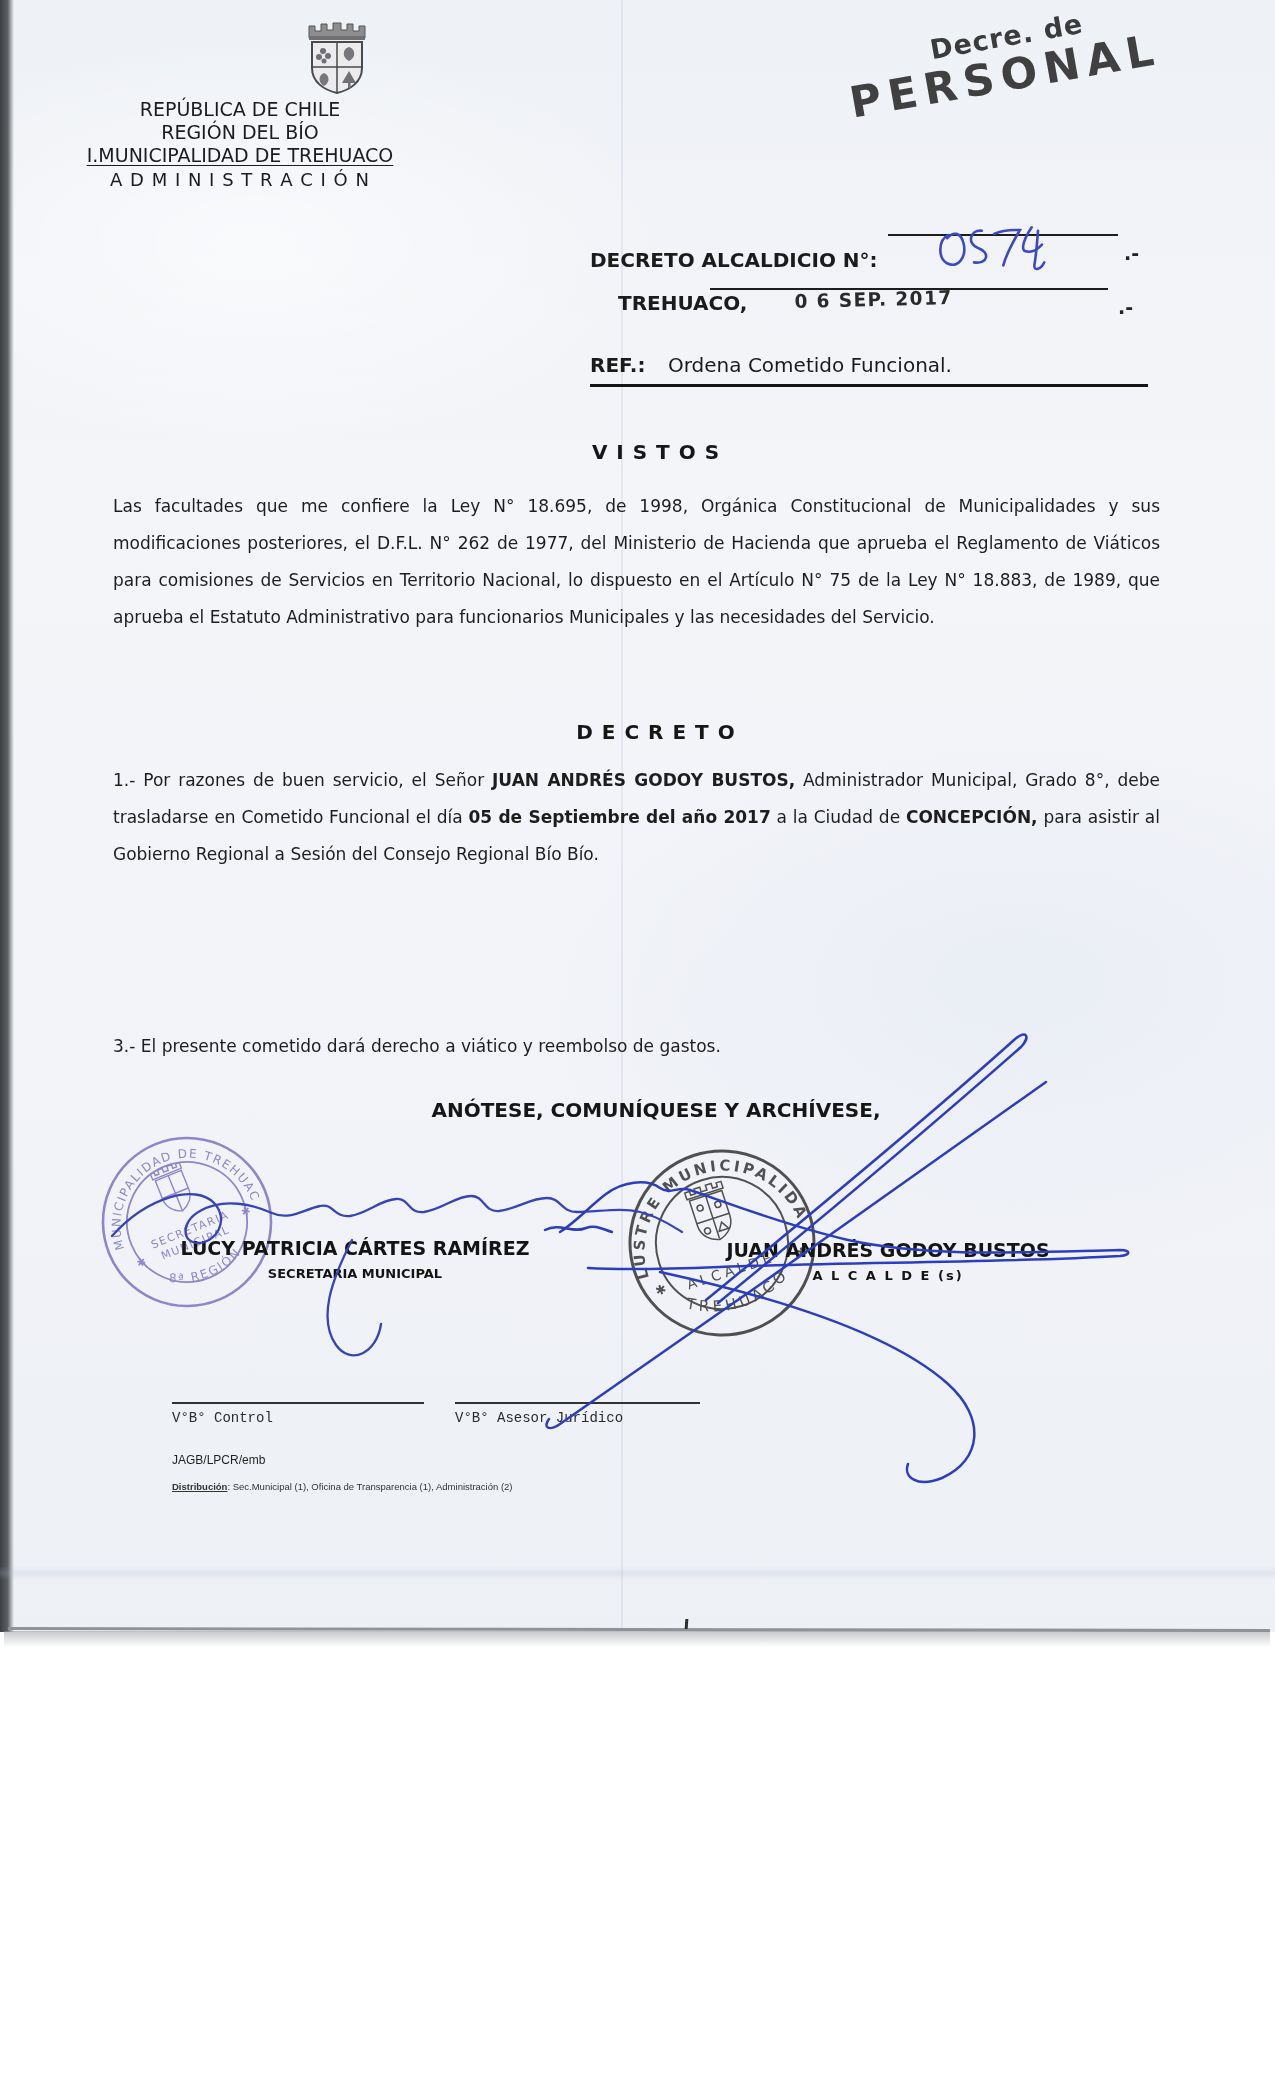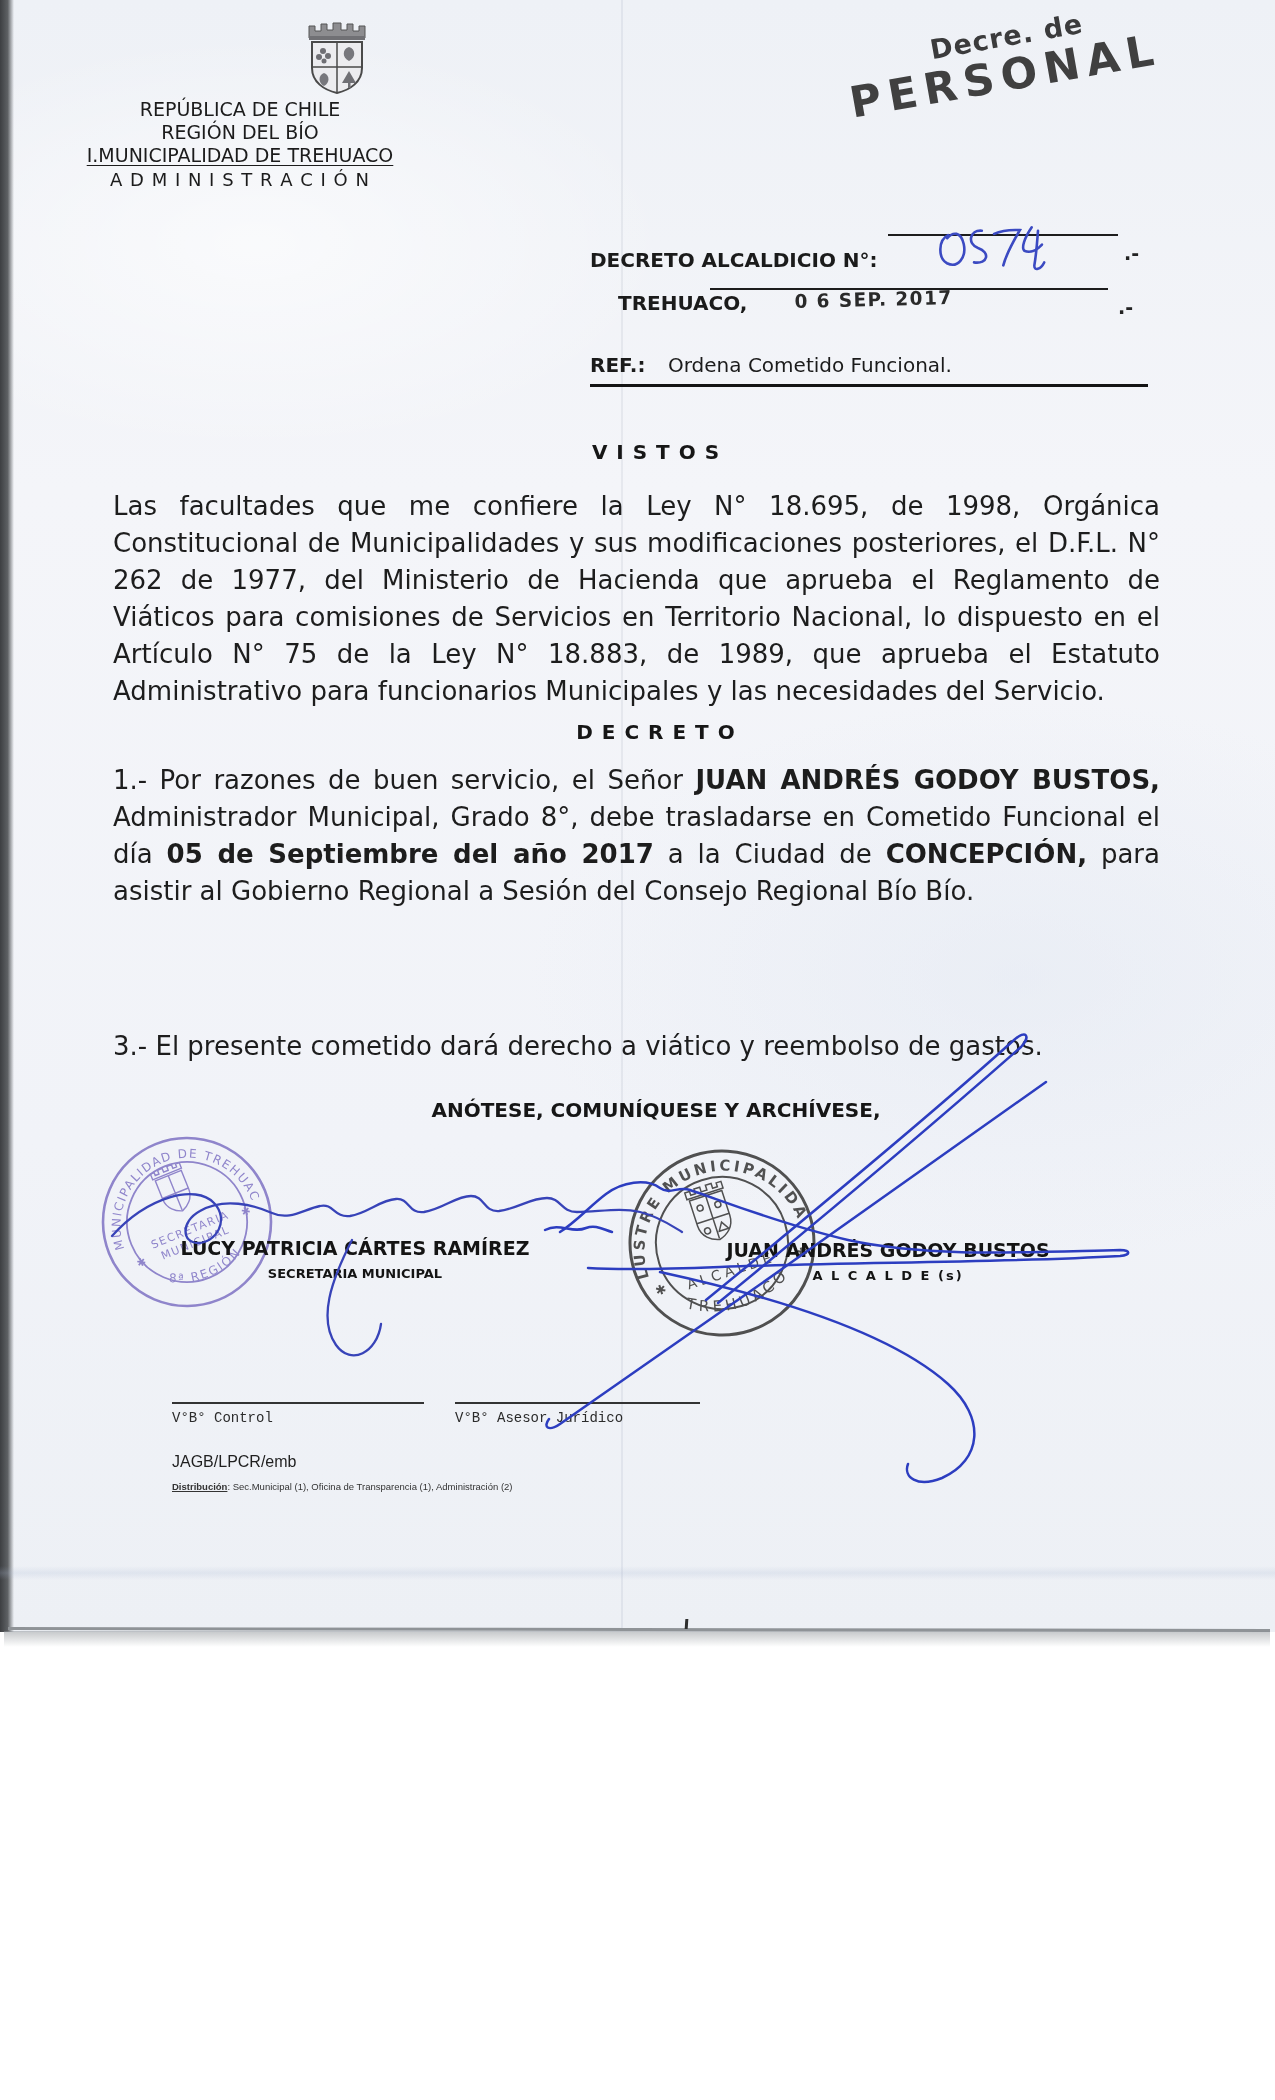--- a/index.html
+++ b/index.html
@@ -42,21 +42,21 @@
   .fill-line{position:absolute;border-bottom:2.5px solid #1d1d1d;height:0;}
   .suffix{position:absolute;font-size:19px;font-weight:bold;color:#222;}
   .date-stamp{position:absolute;left:792px;top:288px;font-size:19px;font-weight:bold;color:#2a2a2a;
     letter-spacing:1.5px;transform:rotate(-1.5deg) scaleX(.97);}
   .handnum{position:absolute;left:933px;top:220px;transform:rotate(-4deg);}
   .ref-underline{position:absolute;left:590px;top:384px;width:558px;border-bottom:3px solid #141414;}
 
   
   .heading{position:absolute;left:20px;width:1272px;text-align:center;font-size:20px;font-weight:bold;
     letter-spacing:1px;color:#161616;}
-  .para{position:absolute;left:113px;width:1047px;font-size:26px;line-height:37px;color:#1d1d1d;
+  .para{position:absolute;left:113px;width:1047px;font-size:17px;line-height:37px;color:#1d1d1d;
     text-align:justify;}
   .single{text-align:left;}
   .closing{position:absolute;left:20px;width:1272px;top:1098px;text-align:center;font-size:20px;
     font-weight:bold;color:#161616;}
 
   
   .sig-block{position:absolute;text-align:center;color:#141414;z-index:3;}
   .sig-name{font-size:19px;font-weight:bold;line-height:25px;}
   .sig-title{font-size:13px;font-weight:bold;line-height:25px;}
   .sig-left{left:155px;top:1236px;width:400px;}
@@ -67,21 +67,21 @@
   .stamp-left{left:99px;top:1134px;transform:rotate(-22deg);opacity:.88;}
   .stamp-right{left:624px;top:1143px;transform:rotate(-18deg);opacity:.9;}
 
   .ink{position:absolute;left:0;top:0;z-index:4;pointer-events:none;}
 
   
   .vb{position:absolute;text-align:left;font-family:Liberation Mono, monospace;font-size:14px;color:#2b2b2b;}
   .vb .rule{border-top:2px solid #333;margin-bottom:6px;}
   .vb-left{left:172px;top:1402px;width:252px;}
   .vb-right{left:455px;top:1402px;width:245px;}
-  .initials{position:absolute;left:172px;top:1453px;font-family:"Liberation Sans",sans-serif;font-size:16px;color:#1f1f1f;}
+  .initials{position:absolute;left:172px;top:1453px;font-family:"Liberation Sans",sans-serif;font-size:12px;color:#1f1f1f;}
   .dist{position:absolute;left:172px;top:1481px;font-family:"Liberation Sans",sans-serif;font-size:9.5px;color:#333;}
   .dist .u{text-decoration:underline;font-weight:bold;text-align:center;}
 </style>
 </head>
 <body>
 
 <div class="paper">
   <div class="edge-strip"></div>
   <div class="crease-v"></div>
   <div class="crease-h"></div>

